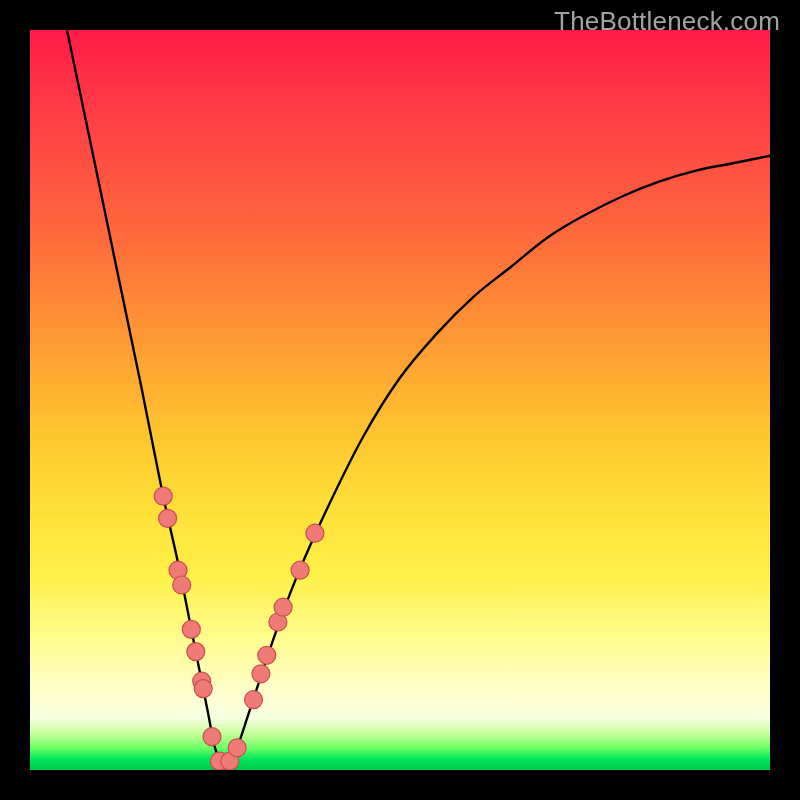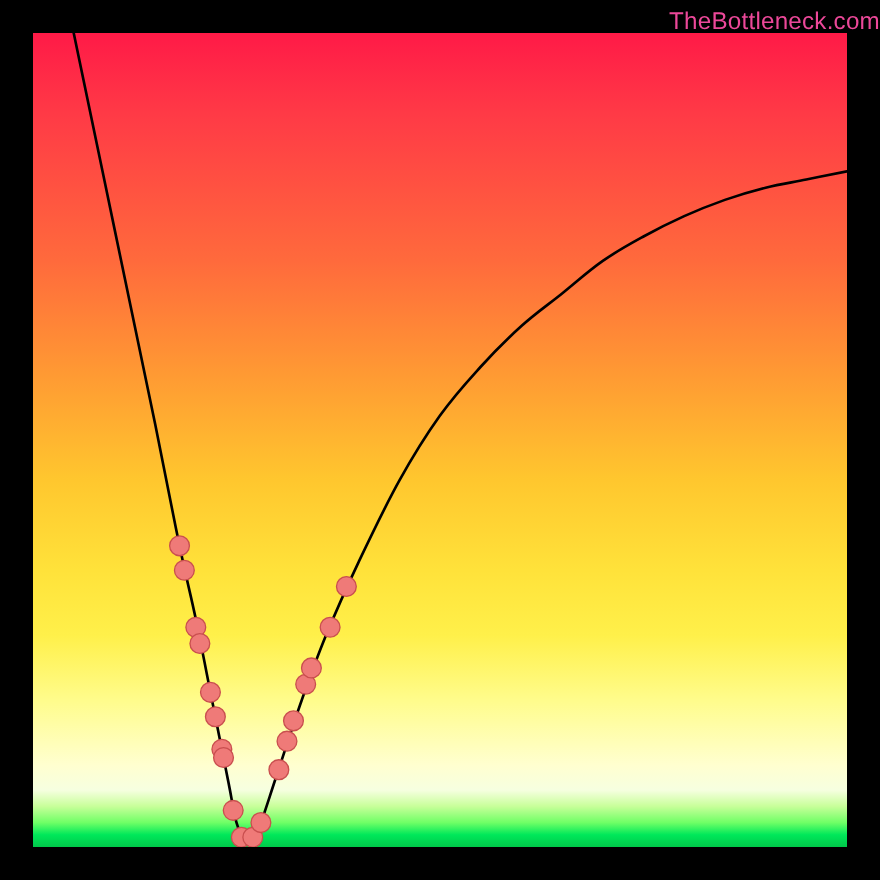--- a/index.html
+++ b/index.html
@@ -39,23 +39,23 @@
       #f6ffe0 93%,
       #c8ff9a 95%,
       #6fff66 97%,
       #00e85a 98.5%,
       #00c84a 100%
     );
   }
   .watermark {
     position: absolute;
     top: 6px;
-    right: 0;
-    color: #ec4899;
-    font-size: 22px;
+    right: 20px;
+    color: #a3a3a3;
+    font-size: 26px;
     letter-spacing: 0.2px;
     font-weight: 500;
   }
   svg.curve {
     position: absolute;
     left: 0;
     top: 0;
     width: 740px;
     height: 740px;
   }

